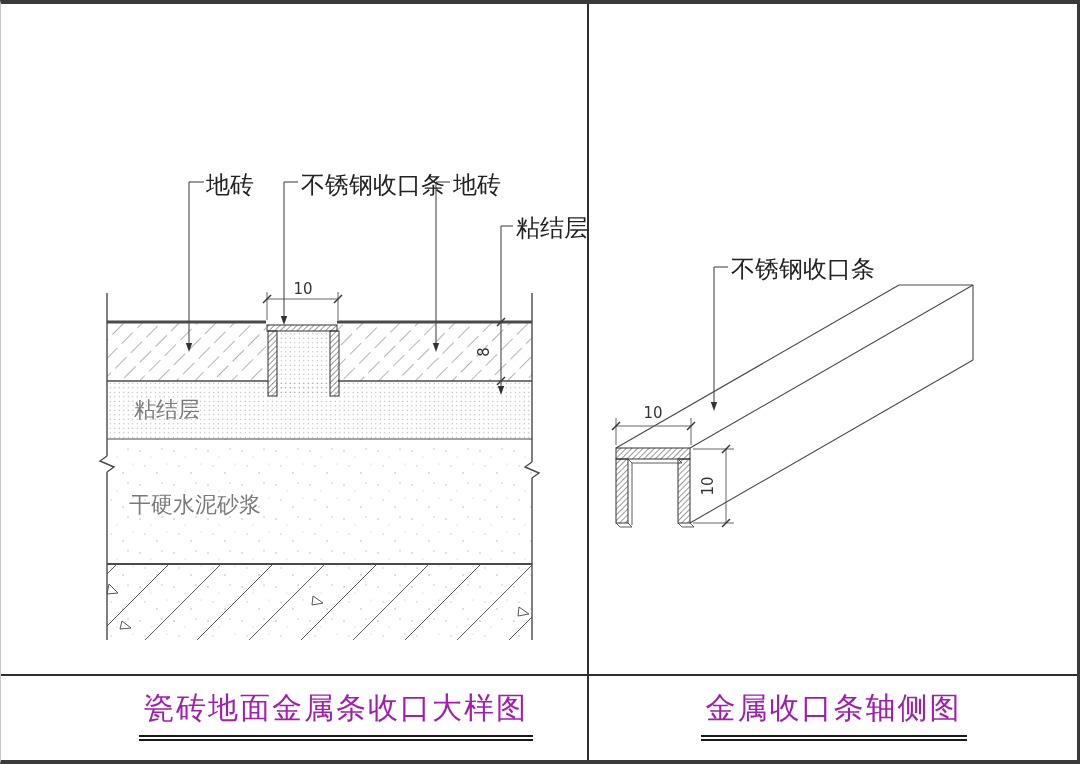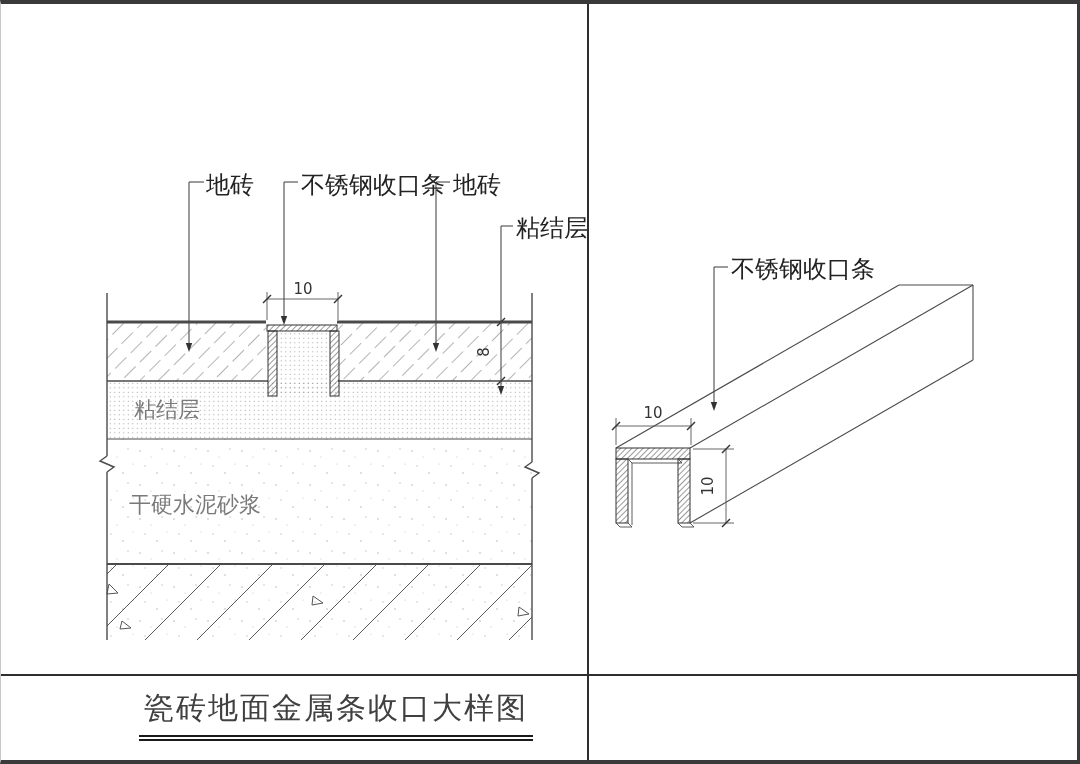--- a/index.html
+++ b/index.html
@@ -12,21 +12,21 @@
   }
   .divider-v{position:absolute;left:586px;top:0;width:2px;height:764px;background:#2e2e2e;}
   .sep-h{position:absolute;left:0;top:670px;width:1080px;height:2px;background:#2e2e2e;}
   .drawing{position:absolute;top:0;}
   #left-svg{left:0;}
   #right-svg{left:588px;}
   .title-row{position:absolute;top:684px;display:flex;justify-content:center;align-items:flex-start;}
   .title-row.left{left:0;width:586px;padding-left:84px;box-sizing:border-box;}
   .title-row.right{left:588px;width:489px;}
   .panel-title{
-    font-size:30px;color:#404040;letter-spacing:2px;white-space:nowrap;
+    font-size:30px;color:#a21caf;letter-spacing:2px;white-space:nowrap;
     border-bottom:6px double #1a1a1a;padding:0 5px 6px 5px;
   }
   svg text{font-family:"Liberation Serif","DejaVu Serif",serif;}
   text.dim{font-family:"DejaVu Sans","Liberation Sans",sans-serif;font-size:15px;fill:#333;}
   text.callout{font-size:24px;fill:#222;}
   text.layer-label{font-size:22px;fill:#7a7a7a;}
 </style>
 </head>
 <body>
 
@@ -217,14 +217,17 @@
       <text class="dim" transform="rotate(-90 124 482)" x="124" y="482" text-anchor="middle">10</text>
     </g>
   </svg>
 
   <div class="sep-h"></div>
   <div class="divider-v"></div>
 
   <div class="title-row left">
     <span class="panel-title">瓷砖地面金属条收口大样图</span>
   </div>
+  <div class="title-row right">
+    <span class="panel-title">金属收口条轴侧图</span>
+  </div>
 
 </div>
 
 </body></html>

